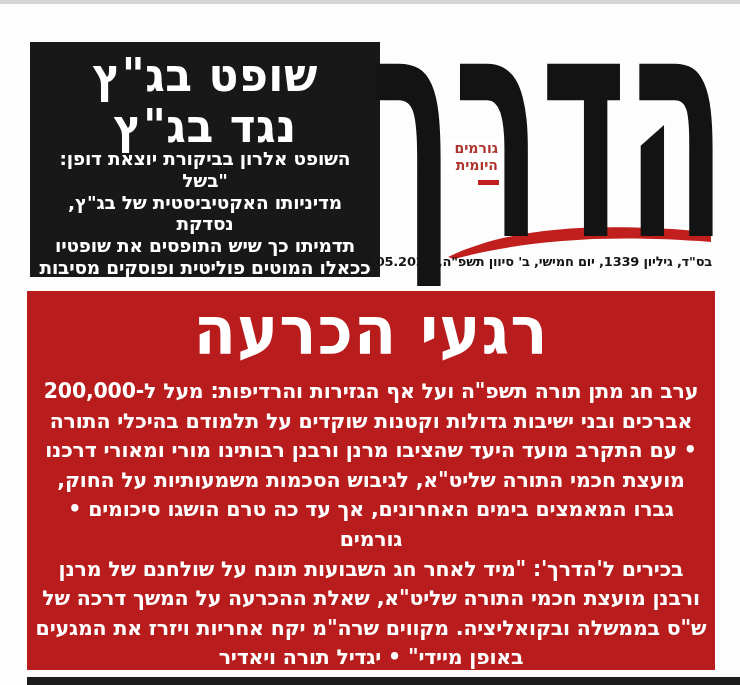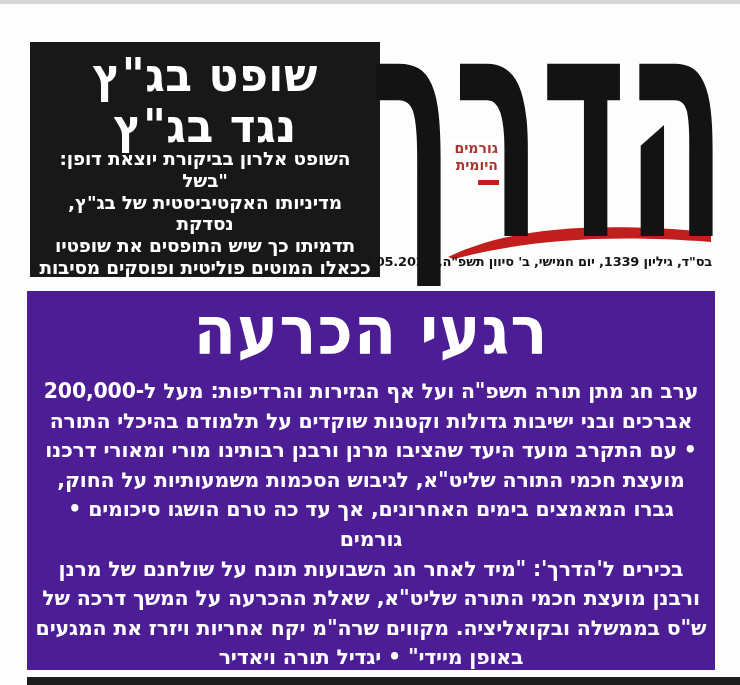--- a/index.html
+++ b/index.html
@@ -84,21 +84,21 @@
     <div class="logo-colon">
       <span class="dot"></span>
         <span class="dot"></span>
     </div>
     <div class="edition" dir="rtl" style="color: rgb(174, 53, 46);">גורמים
 היומית</div>
     <div class="edition-bar" style="background-color: rgb(193, 30, 30);"></div>
     <div class="dateline" dir="rtl" style="color: rgb(21, 21, 21);">בס"ד, גיליון 1339, יום חמישי, ב' סיוון תשפ"ה, 29.05.2025</div>
   </header>
 
-  <section class="main-story" style="background-color: #4c1d95;">
+  <section class="main-story" style="background-color: #b91c1c;">
     <h1 class="ms-headline" dir="rtl" style="color: rgb(255, 255, 255);">רגעי הכרעה</h1>
     <p class="ms-body" dir="rtl" style="color: rgb(255, 255, 255);">ערב חג מתן תורה תשפ"ה ועל אף הגזירות והרדיפות: מעל ל-200,000
 אברכים ובני ישיבות גדולות וקטנות שוקדים על תלמודם בהיכלי התורה
 • עם התקרב מועד היעד שהציבו מרנן ורבנן רבותינו מורי ומאורי דרכנו
 מועצת חכמי התורה שליט"א, לגיבוש הסכמות משמעותיות על החוק,
 גברו המאמצים בימים האחרונים, אך עד כה טרם הושגו סיכומים • גורמים
 בכירים ל'הדרך': "מיד לאחר חג השבועות תונח על שולחנם של מרנן
 ורבנן מועצת חכמי התורה שליט"א, שאלת ההכרעה על המשך דרכה של
 ש"ס בממשלה ובקואליציה. מקווים שרה"מ יקח אחריות ויזרז את המגעים
 באופן מיידי" • יגדיל תורה ויאדיר</p>

